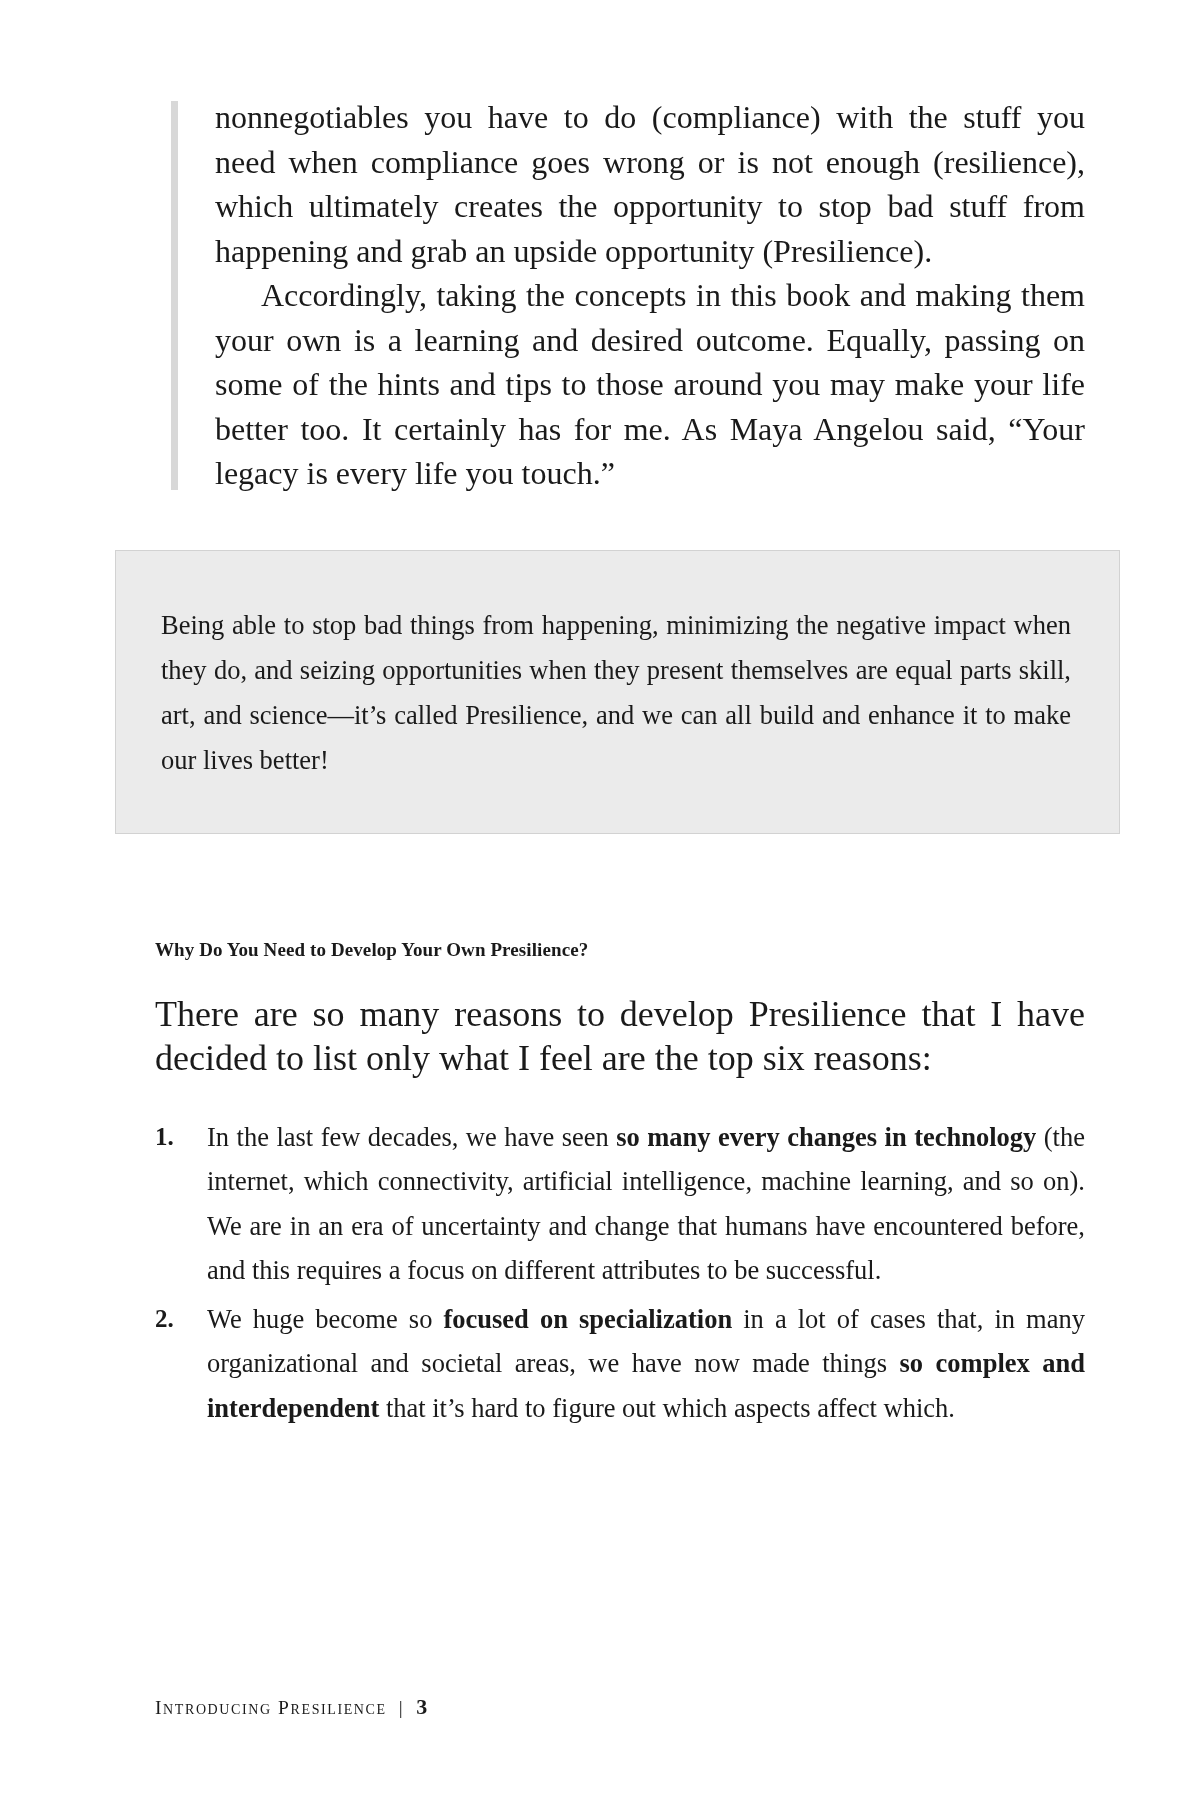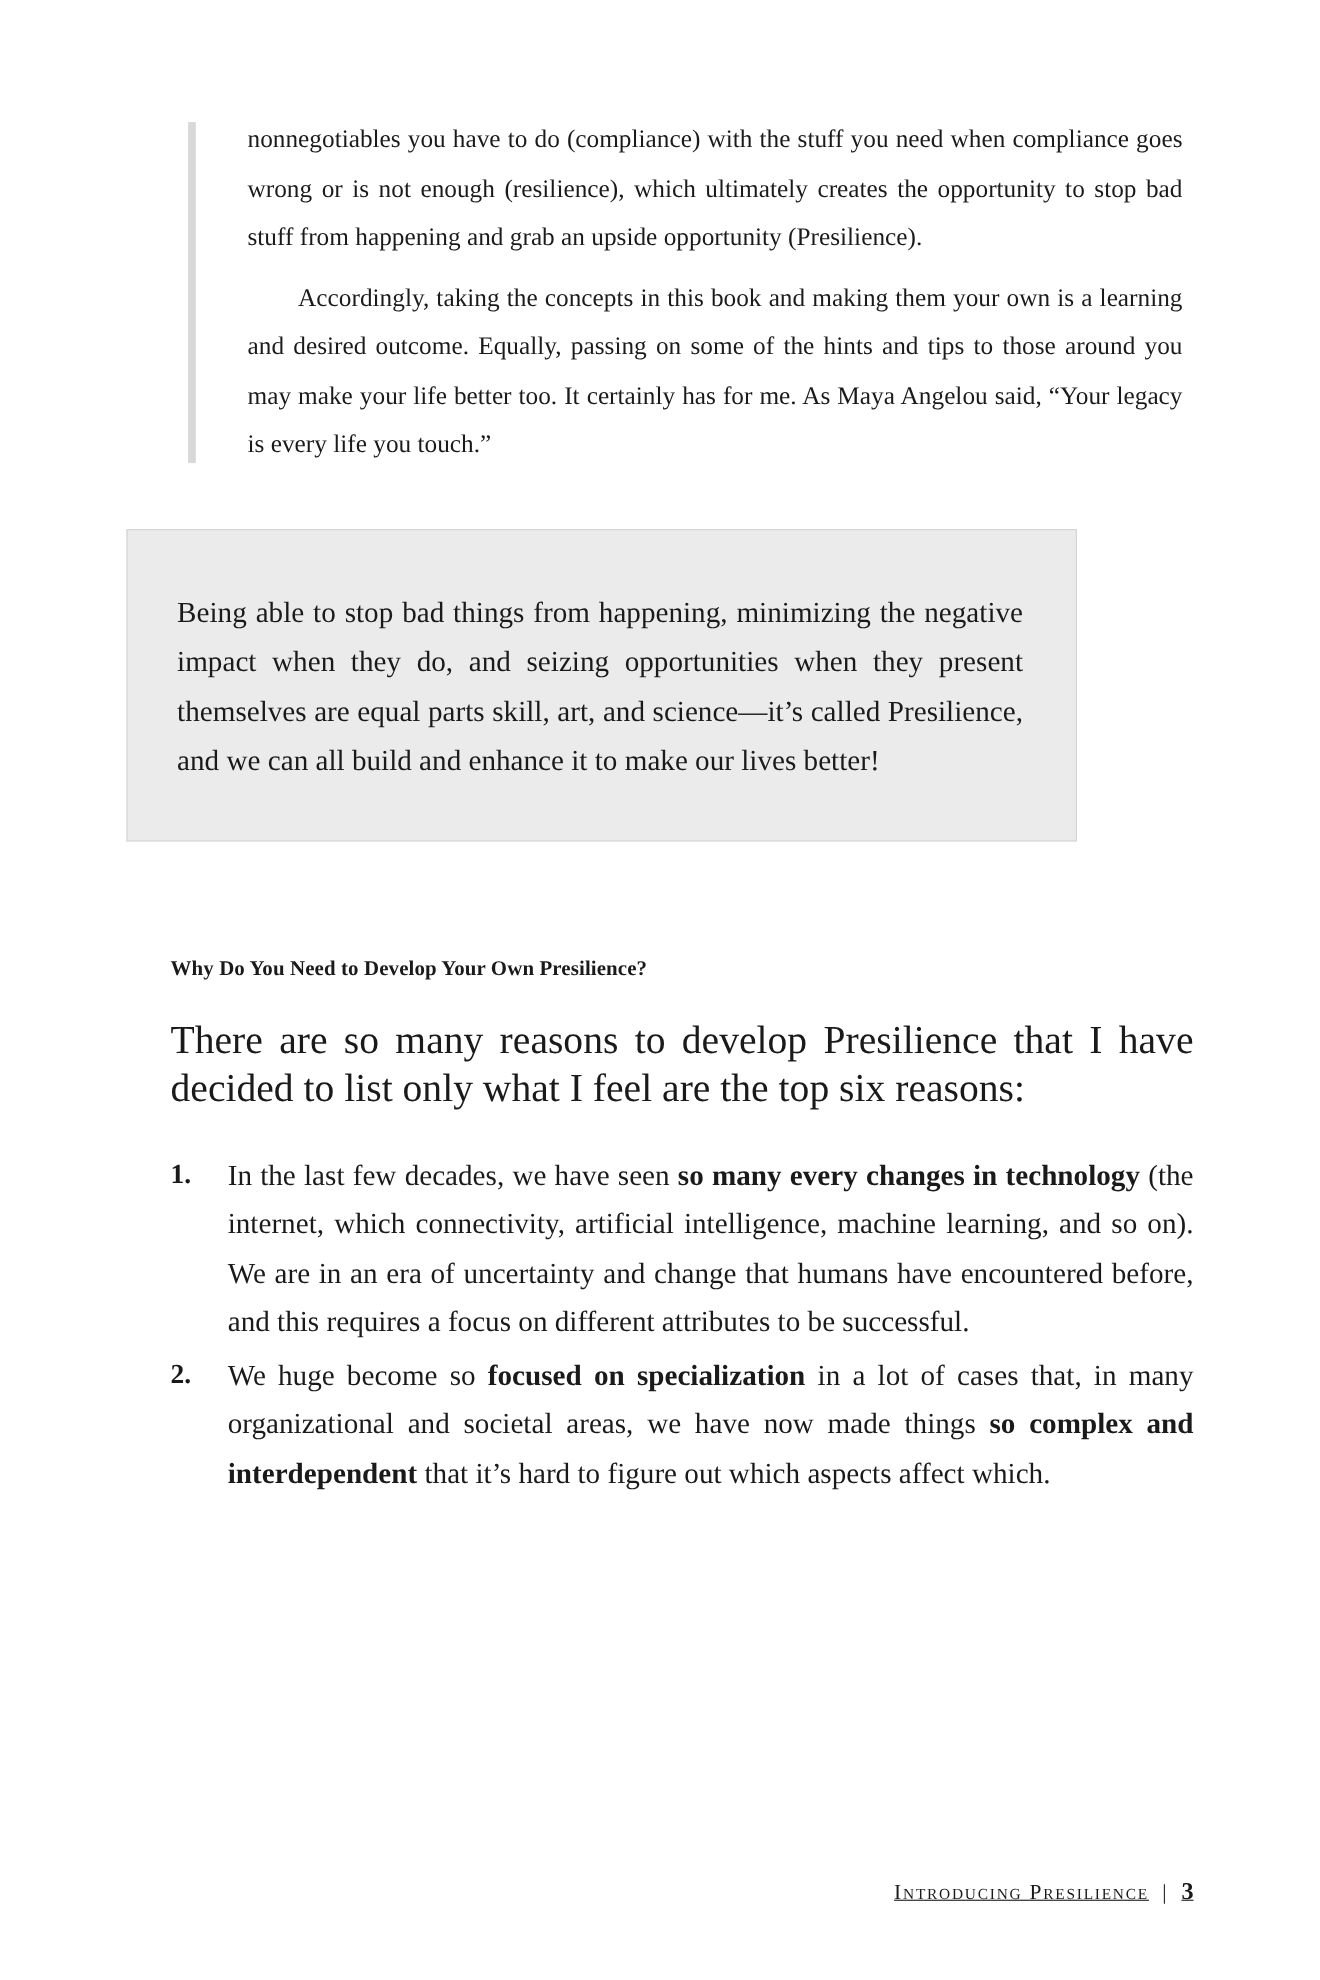--- a/index.html
+++ b/index.html
@@ -38,40 +38,40 @@
   .quote-block::before {
     content: "";
     position: absolute;
     left: 16px;
     top: 6px;
     bottom: 6px;
     width: 7px;
     background: #d8d8d8;
   }
   .quote-block p {
-    margin: 10px;
-    font-size: 23px;
+    margin: 0;
+    font-size: 32px;
     line-height: 44.5px;
     text-align: justify;
     text-justify: inter-word;
     hyphens: manual;
   }
   .quote-block p.indent {
     text-indent: 46px;
   }
 
   
   .callout {
     background: #ebebeb;
     border: 1px solid #d2d2d2;
     box-sizing: border-box;
     padding: 52px 48px 50px 45px;
     margin-left: -40px;
     margin-right: 0px;
-    width: 864px;
+    width: 1005px;
     margin-bottom: 96px;
   }
   .callout p {
     margin: 0;
     font-size: 26.5px;
     line-height: 45px;
     text-align: justify;
   }
 
   
@@ -113,26 +113,24 @@
     font-size: 25px;
     text-align: left;
   }
   b, strong { font-weight: bold; }
 
   
   .footer {
     position: absolute;
     left: 155px;
     right: 115px;
-    bottom: 68px;
-    text-align: right;
+    bottom: 80px;
     font-size: 19.5px;
     letter-spacing: 1.6px;
     font-variant: small-caps;
-    text-decoration: underline;
   }
   .footer .sep {
     display: inline-block;
     margin: 0 12px;
   }
   .footer .pageno {
     font-weight: bold;
     font-size: 22px;
     letter-spacing: 0;
   }

